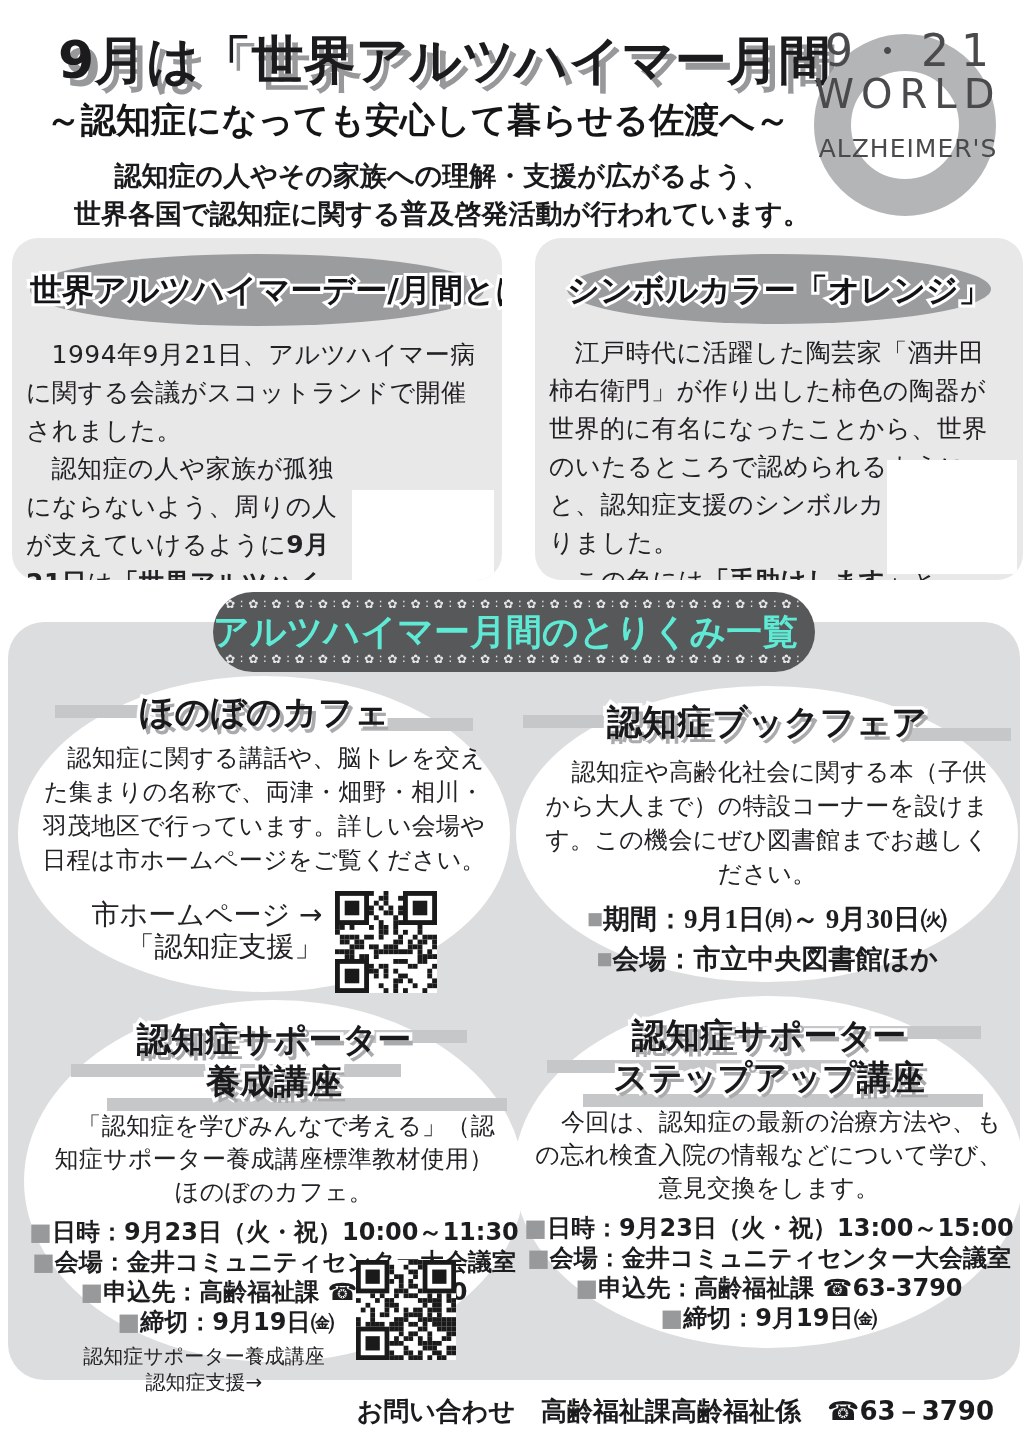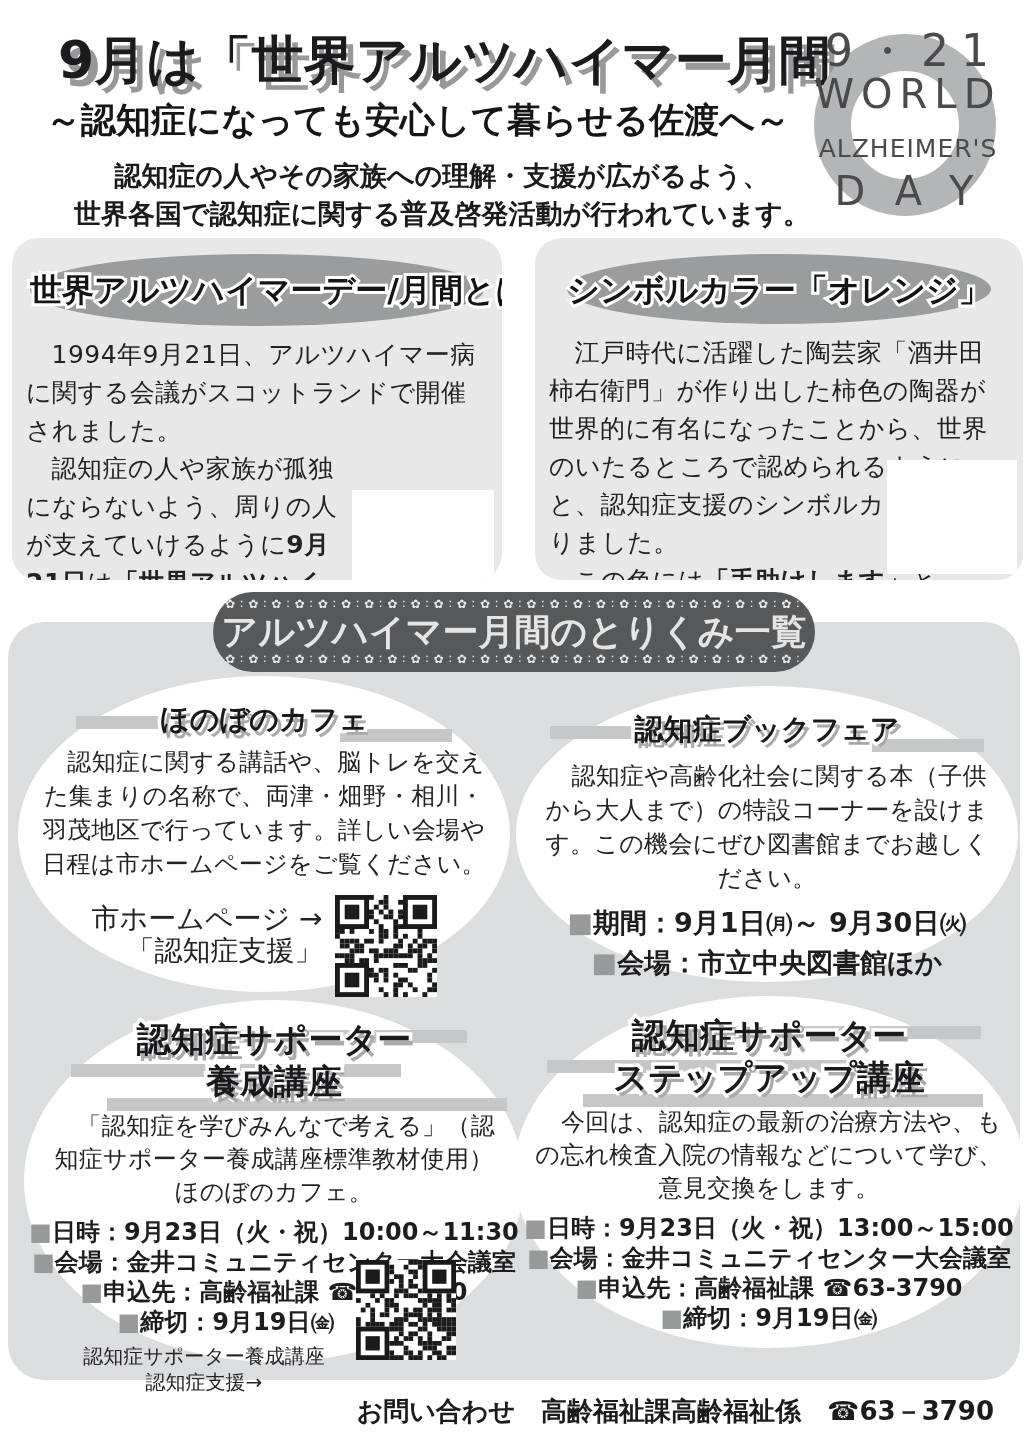--- a/index.html
+++ b/index.html
@@ -42,55 +42,55 @@
   .box-body p{margin:0;}
   .box-body b{font-weight:800;}
   .cutout-l{float:right;width:142px;height:140px;background:#fff;margin:40px -6px 0 8px;}
   .cutout-r{position:absolute;left:352px;top:222px;width:130px;height:114px;background:#fff;}
   .box-right .p2{width:392px;}
 
   
   .banner{position:absolute;left:213px;top:592px;width:602px;height:80px;background:#57585a;
           border-radius:42px;overflow:hidden;z-index:6;}
   .banner-text{position:absolute;top:50%;left:0;transform:translateY(-50%);width:100%;
-               text-align:center;font-size:36px;font-weight:900;color:#e5e5e5;margin:0;}
+               font-size:36px;font-weight:900;color:#5eead4;margin:0;}
   .flower-row{position:absolute;left:12px;right:12px;height:15px;font-size:12px;line-height:15px;
               color:#f4f4f4;letter-spacing:5px;white-space:nowrap;overflow:hidden;text-align:center;opacity:.92;}
   .flower-row.top{top:5px}.flower-row.bottom{bottom:5px}
 
   
   .program-area{position:absolute;left:8px;top:622px;width:1012px;height:758px;background:#dcddde;border-radius:36px;}
   .oval{position:absolute;background:#fff;border-radius:50%;text-align:center;}
   .oval1{left:18px;top:676px;width:492px;height:316px;}
   .oval2{left:516px;top:686px;width:502px;height:296px;}
   .oval3{left:24px;top:1000px;width:500px;height:362px;}
   .oval4{left:514px;top:996px;width:510px;height:352px;}
 
-  .otitle{position:relative;display:inline-block;margin-top:26px;font-size:29px;font-weight:900;
+  .otitle{position:relative;display:inline-block;margin-top:15px;font-size:35px;font-weight:900;
     color:#19191b;line-height:1.2;z-index:1;white-space:nowrap;
     -webkit-text-stroke:7px #fff;paint-order:stroke fill;text-shadow:4px 5px 0 #a9aaac;}
   .otitle.two{margin-top:18px;font-size:34px;line-height:42px;}
   .bar{position:absolute;height:13px;background:#c6c7c9;z-index:-1;}
   .bar.bl{left:-84px;top:14px;width:112px;}
   .bar.br{right:-84px;top:27px;width:112px;}
   .bar.b1{right:-56px;top:12px;width:300px;}
   .bar.b2{left:-66px;top:46px;width:330px;}
   .bar.b3{left:-30px;top:80px;width:400px;}
 
   .obody{margin:8px auto 0;font-size:24px;line-height:34px;font-weight:500;color:#242225;
          letter-spacing:0.3px;text-align:center;}
   .oval1 .obody{width:446px;}
   .oval2 .obody{width:464px;margin-top:12px;}
   .oval3 .obody{width:456px;line-height:33px;}
   .oval4 .obody{width:474px;line-height:33px;}
 
   .details{margin-top:8px;}
   .detail{margin:0;font-size:25px;line-height:31px;font-weight:800;color:#1d1d1f;white-space:nowrap;}
   .detail .bullet{color:#98999b;}
-  .oval2 .detail{font-size:27px;line-height:40px;}
+  .oval2 .detail{font-size:27px;line-height:40px;font-family:Liberation Serif, serif;}
   .oval3 .detail,.oval4 .detail{font-size:24px;line-height:30px;}
   .oval3 .detail.shift{transform:translateX(-48px);}
 
   .qr-row{display:flex;justify-content:center;align-items:flex-start;margin-top:14px;gap:12px;}
   .qr-label{font-size:28px;line-height:32px;font-weight:500;text-align:right;margin-top:8px;color:#242225;}
   .qr{background:#fff;display:block;}
   .qr svg{display:block;width:100%;height:100%;}
   .qr.q1{width:102px;height:102px;}
   .qr.q3{position:absolute;left:332px;top:260px;width:100px;height:100px;}
   .qr-label3{position:absolute;left:40px;top:300px;width:280px;
@@ -107,21 +107,20 @@
   <h1 class="main-title">9月は「世界アルツハイマー月間」</h1>
   <h2 class="sub-title">～認知症になっても安心して暮らせる佐渡へ～</h2>
   <p class="lead l1">認知症の人やその家族への理解・支援が広がるよう、</p>
   <p class="lead l2">世界各国で認知症に関する普及啓発活動が行われています。</p>
 
   <div class="logo">
     <div class="ring"></div>
     <div class="l-date">9・21</div>
     <div class="l-w1">WORLD</div>
     <div class="l-w2">ALZHEIMER'S</div>
-    <div class="l-w3">DAY</div>
   </div>
 
   <section class="info-box box-left">
     <div class="ellipse-head">
       <span class="head-text">世界アルツハイマーデー/月間とは</span>
     </div>
     <div class="box-body">
       <p>　1994年9月21日、アルツハイマー病に関する会議がスコットランドで開催されました。</p>
       <p><span class="cutout-l"></span><span>　認知症の人や家族が孤独にならないよう、周りの人が支えていけるように</span><b>9月21日</b><span>は</span><b>「世界アルツハイマーデー」</b></p>
     </div>

